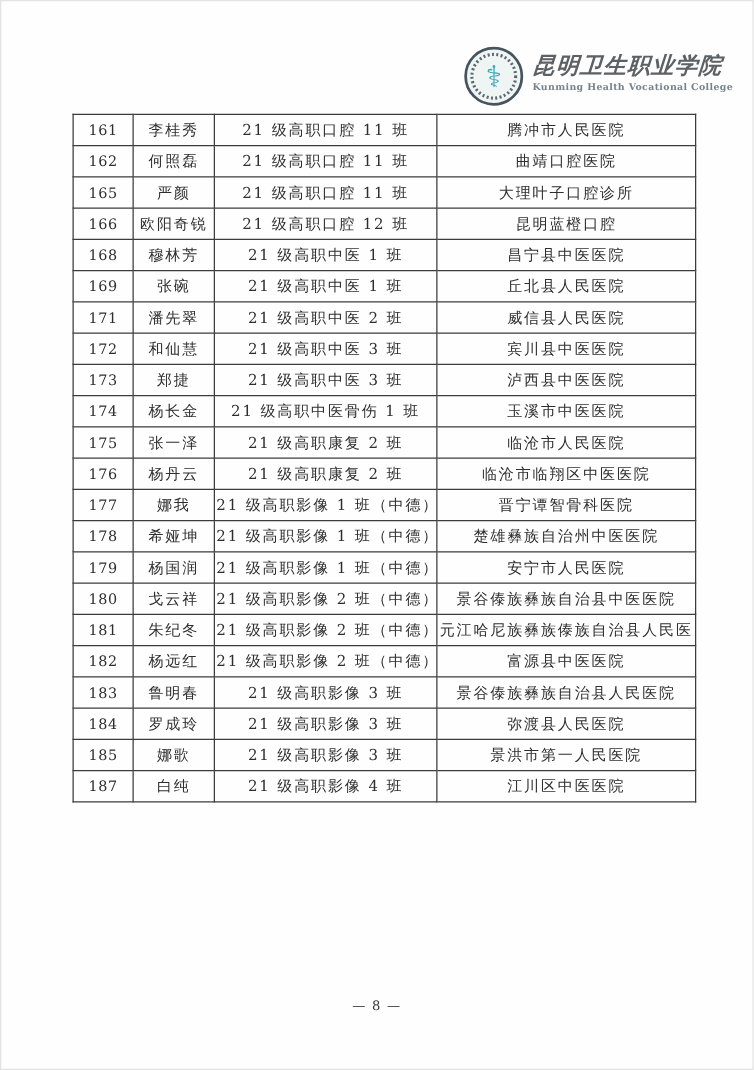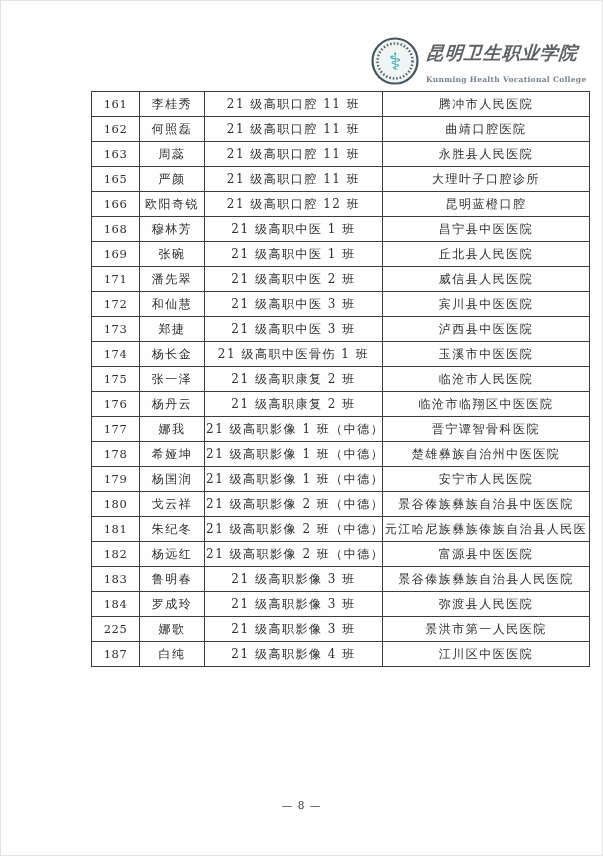--- a/index.html
+++ b/index.html
@@ -25,38 +25,38 @@
   .seal{width:48px;height:48px;flex:0 0 auto;}
   .title-block{margin-left:7px;padding-top:6px;}
   .college-zh{
     font-size:18px;font-weight:bold;font-style:italic;
     color:#5c6165;letter-spacing:1px;line-height:1.1;
     transform:skewX(-4deg);
     white-space:nowrap;
   }
   .college-en{
     font-size:7.5px;font-weight:bold;
-    color:#76838d;letter-spacing:0.3px;margin-top:12px;
+    color:#76838d;letter-spacing:0.3px;margin-top:2px;
     white-space:nowrap;
   }
   
   table.roster{
     position:absolute;left:57px;top:90px;
     width:498px;table-layout:fixed;
     border-collapse:collapse;
   }
   table.roster td{
     border:1px solid #3c3c3c;
     height:25px;box-sizing:border-box;
     padding:0 1px;text-align:center;vertical-align:middle;
     font-size:12px;letter-spacing:1.5px;
     white-space:nowrap;overflow:hidden;
   }
   table.roster td.c-no{font-size:11.5px;letter-spacing:0.5px;}
-  table.roster{border:1.5px solid #333;margin-left:33px;}
+  table.roster{border:1.5px solid #333;}
   col.c-no{width:48px;}
   col.c-name{width:65px;}
   col.c-class{width:178px;}
   col.c-hospital{width:207px;}
   
   .footer{
     position:absolute;left:0;top:798px;width:100%;
     text-align:center;font-size:10.5px;color:#3a3a3a;
     letter-spacing:1px;
   }
@@ -93,26 +93,20 @@
           <td class="c-class">21 级高职口腔 11 班</td>
           <td class="c-hospital">腾冲市人民医院</td>
         </tr>
         <tr>
           <td class="c-no">162</td>
           <td class="c-name">何照磊</td>
           <td class="c-class">21 级高职口腔 11 班</td>
           <td class="c-hospital">曲靖口腔医院</td>
         </tr>
         <tr>
-          <td class="c-no">163</td>
-          <td class="c-name">周蕊</td>
-          <td class="c-class">21 级高职口腔 11 班</td>
-          <td class="c-hospital">永胜县人民医院</td>
-        </tr>
-        <tr>
           <td class="c-no">165</td>
           <td class="c-name">严颜</td>
           <td class="c-class">21 级高职口腔 11 班</td>
           <td class="c-hospital">大理叶子口腔诊所</td>
         </tr>
         <tr>
           <td class="c-no">166</td>
           <td class="c-name">欧阳奇锐</td>
           <td class="c-class">21 级高职口腔 12 班</td>
           <td class="c-hospital">昆明蓝橙口腔</td>
@@ -207,21 +201,21 @@
           <td class="c-class">21 级高职影像 3 班</td>
           <td class="c-hospital">景谷傣族彝族自治县人民医院</td>
         </tr>
         <tr>
           <td class="c-no">184</td>
           <td class="c-name">罗成玲</td>
           <td class="c-class">21 级高职影像 3 班</td>
           <td class="c-hospital">弥渡县人民医院</td>
         </tr>
         <tr>
-          <td class="c-no">225</td>
+          <td class="c-no">185</td>
           <td class="c-name">娜歌</td>
           <td class="c-class">21 级高职影像 3 班</td>
           <td class="c-hospital">景洪市第一人民医院</td>
         </tr>
         <tr>
           <td class="c-no">187</td>
           <td class="c-name">白纯</td>
           <td class="c-class">21 级高职影像 4 班</td>
           <td class="c-hospital">江川区中医医院</td>
         </tr>

